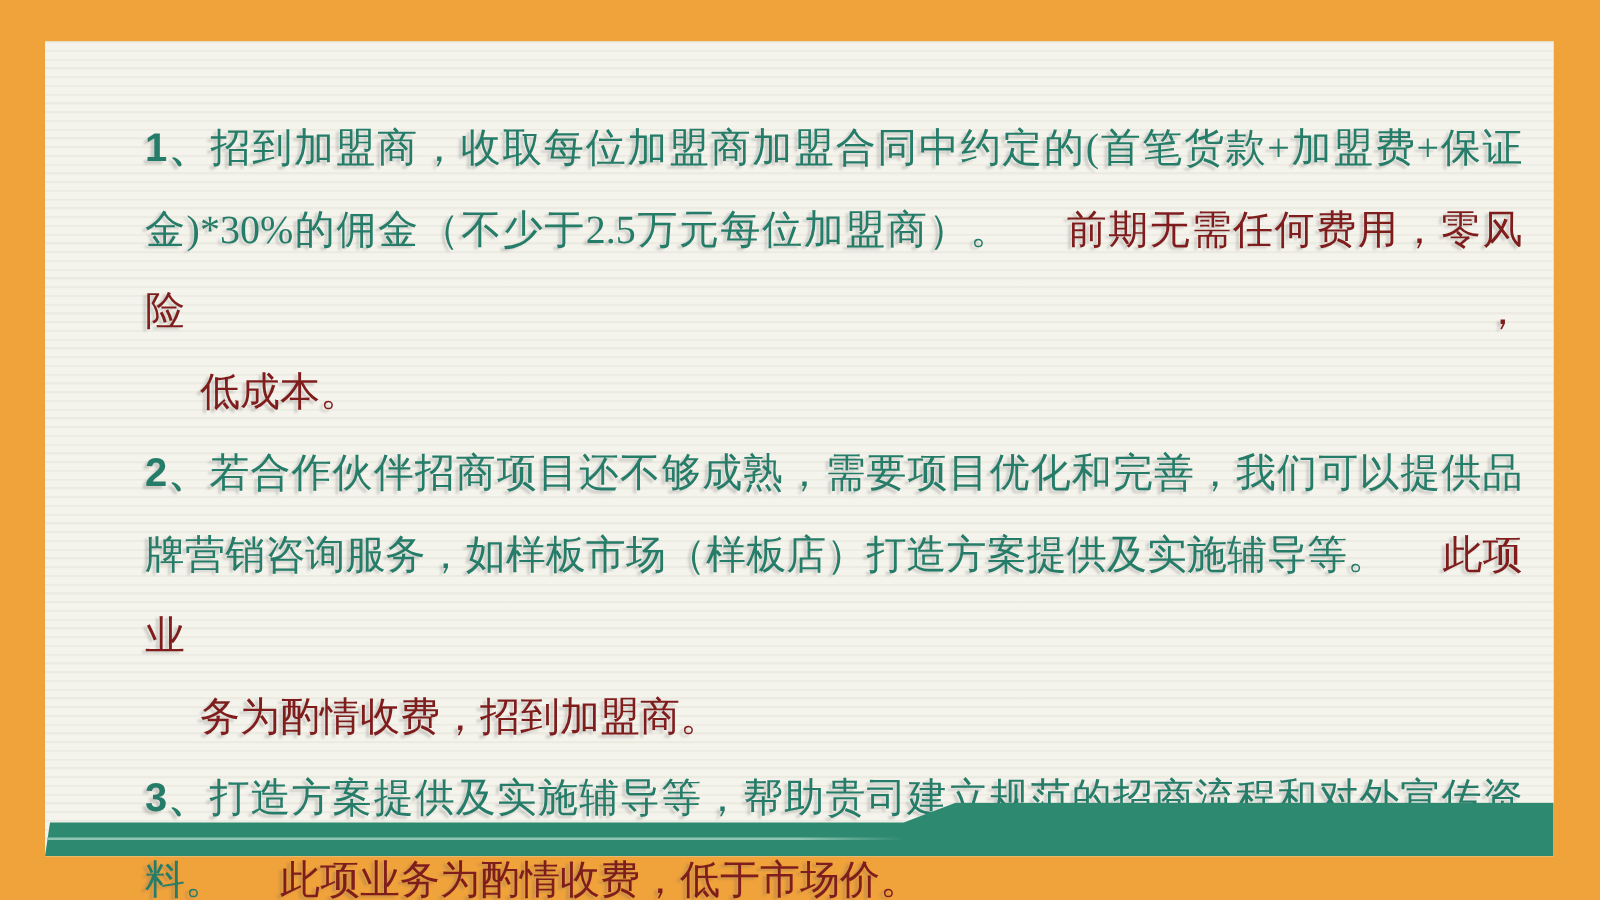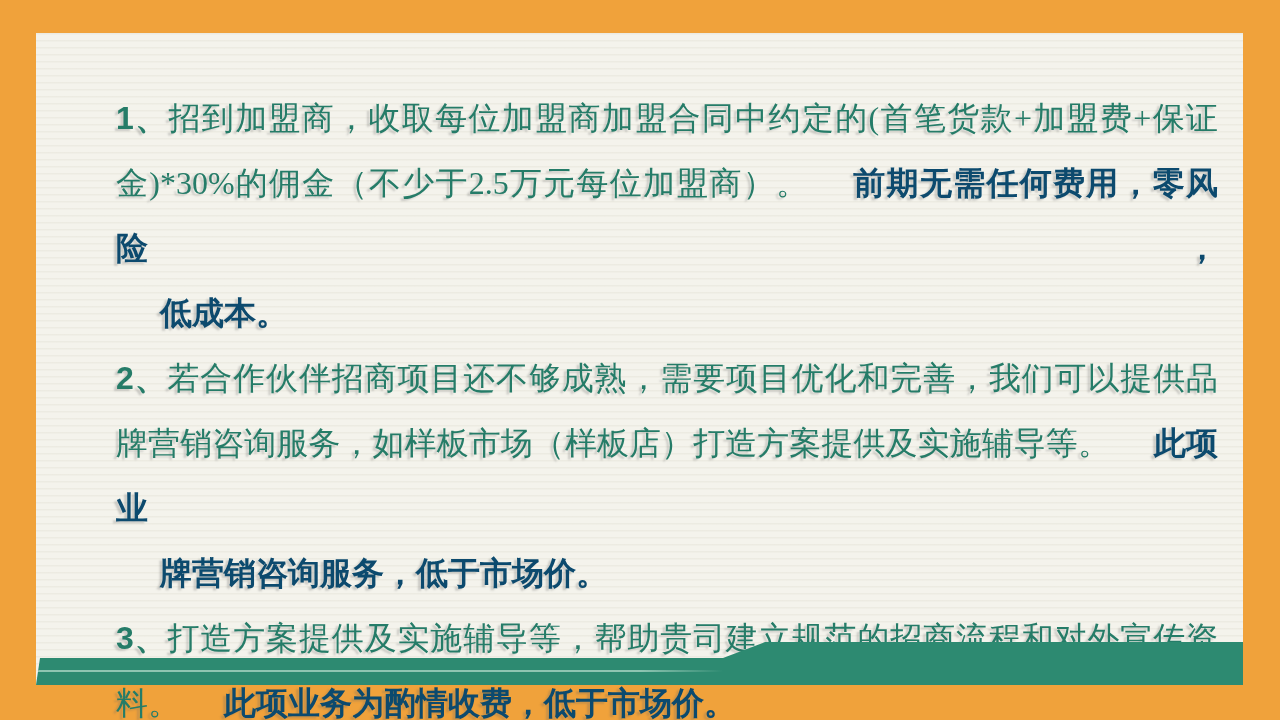--- a/index.html
+++ b/index.html
@@ -53,36 +53,36 @@
     font-family:"Liberation Serif","DejaVu Serif",serif;
     font-size:32px; line-height:65px; color:#257C68;
     text-shadow:-3px 2px 2px rgba(100,100,100,0.28);
   }
   .line { text-align:justify; text-align-last:justify; }
   .line.lastline { text-align-last:left; }
   .num {
     font-family:"Liberation Sans","DejaVu Sans",sans-serif;
     font-weight:bold;
   }
-  .seg-bold { font-weight:bold; color:#0c4a6e;padding-left:44px; }
+  .seg-bold { font-weight:normal; color:#7f1d1d;padding-left:44px; }
 </style>
 </head>
 <body>
 
 <div class="slide">
   <div class="paper"></div>
 
 
   <div class="body-text">
     <div class="line"><span class="num">1、</span><span class="seg-normal">招到加盟商，收取每位加盟商加盟合同中约定的(首笔货款+加盟费+保证</span></div>
     <div class="line"><span class="seg-normal">金)*30%的佣金（不少于2.5万元每位加盟商）。</span><span class="seg-bold">前期无需任何费用，零风险，</span></div>
     <div class="line lastline"><span class="seg-bold">低成本。</span></div>
     <div class="line"><span class="num">2、</span><span class="seg-normal">若合作伙伴招商项目还不够成熟，需要项目优化和完善，我们可以提供品</span></div>
     <div class="line"><span class="seg-normal">牌营销咨询服务，如样板市场（样板店）打造方案提供及实施辅导等。</span><span class="seg-bold">此项业</span></div>
-    <div class="line lastline"><span class="seg-bold">牌营销咨询服务，低于市场价。</span></div>
+    <div class="line lastline"><span class="seg-bold">务为酌情收费，招到加盟商。</span></div>
     <div class="line"><span class="num">3、</span><span class="seg-normal">打造方案提供及实施辅导等，帮助贵司建立规范的招商流程和对外宣传资</span></div>
     <div class="line lastline"><span class="seg-normal">料。</span><span class="seg-bold">此项业务为酌情收费，低于市场价。</span></div>
   </div>
 
   <div class="footer-bar">
     <div class="footer-accent-line"></div>
   </div>
 </div>
 
 </body></html>

